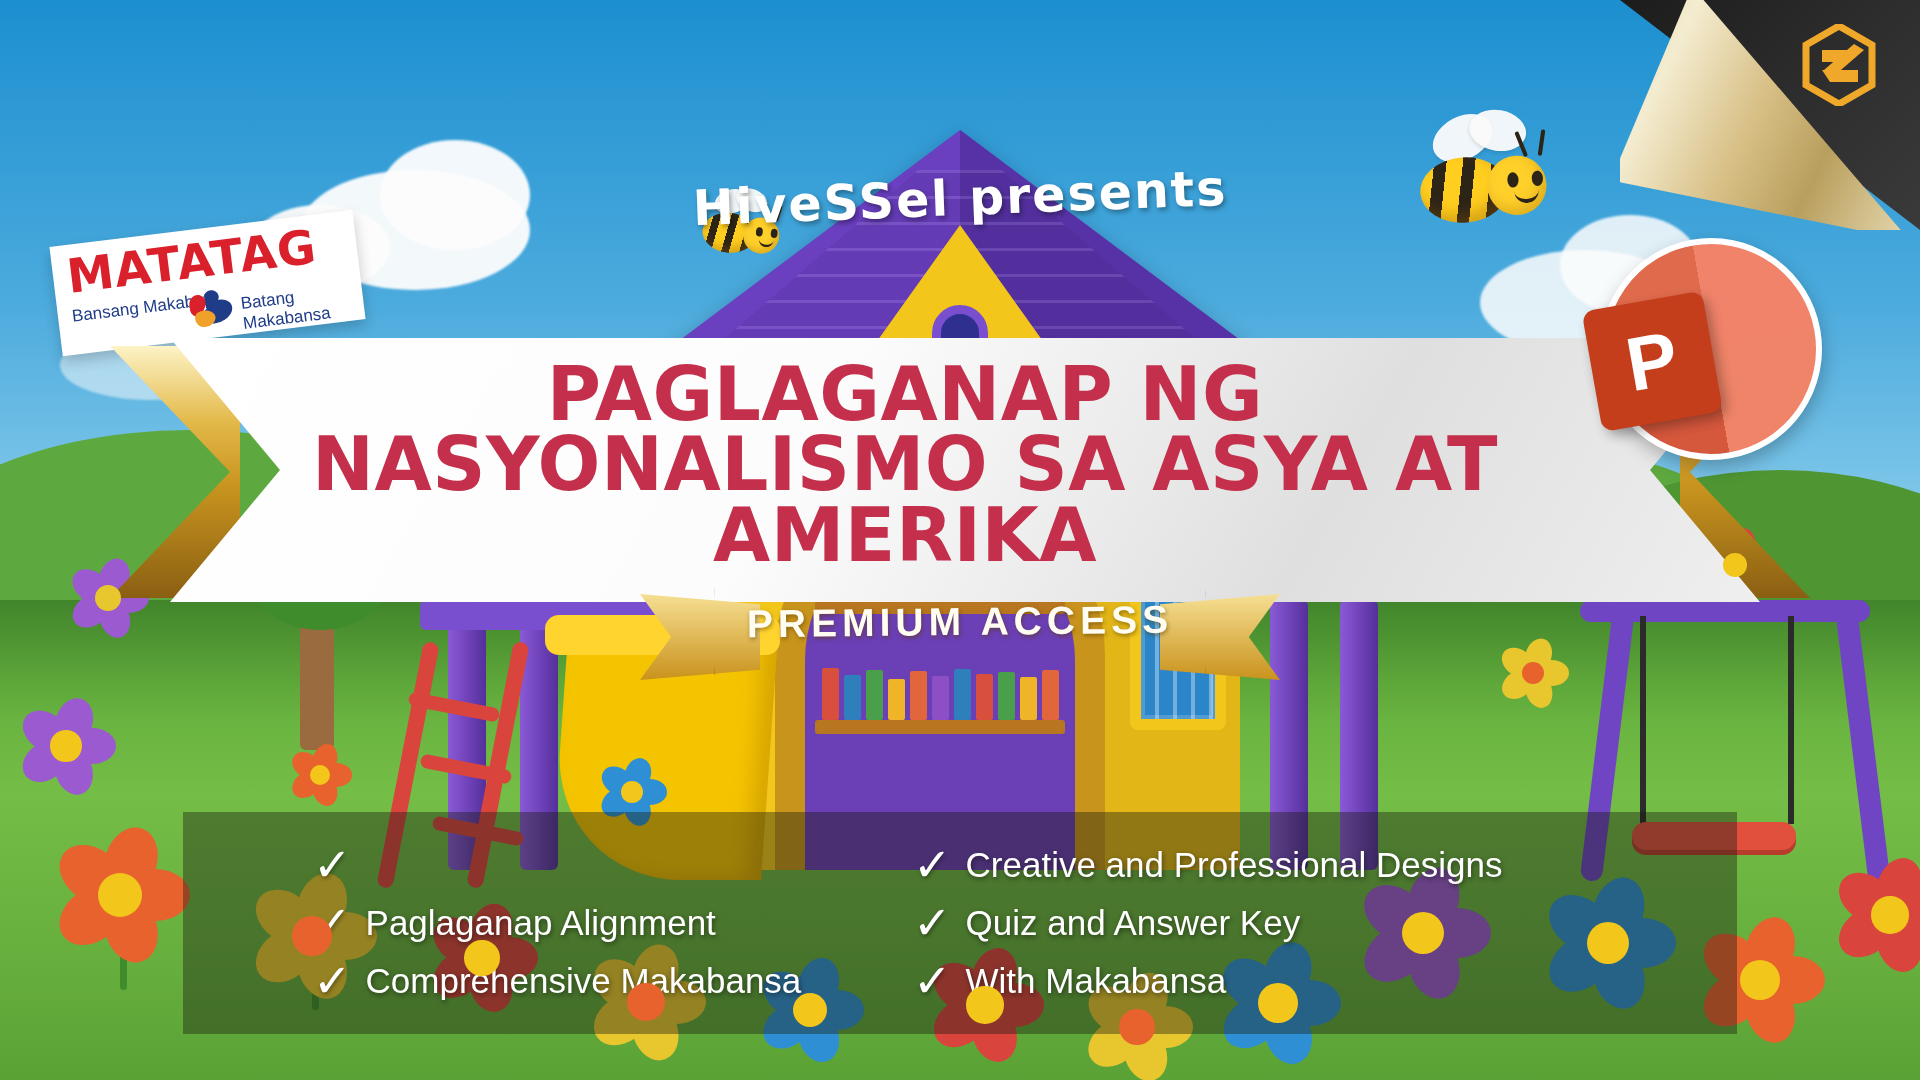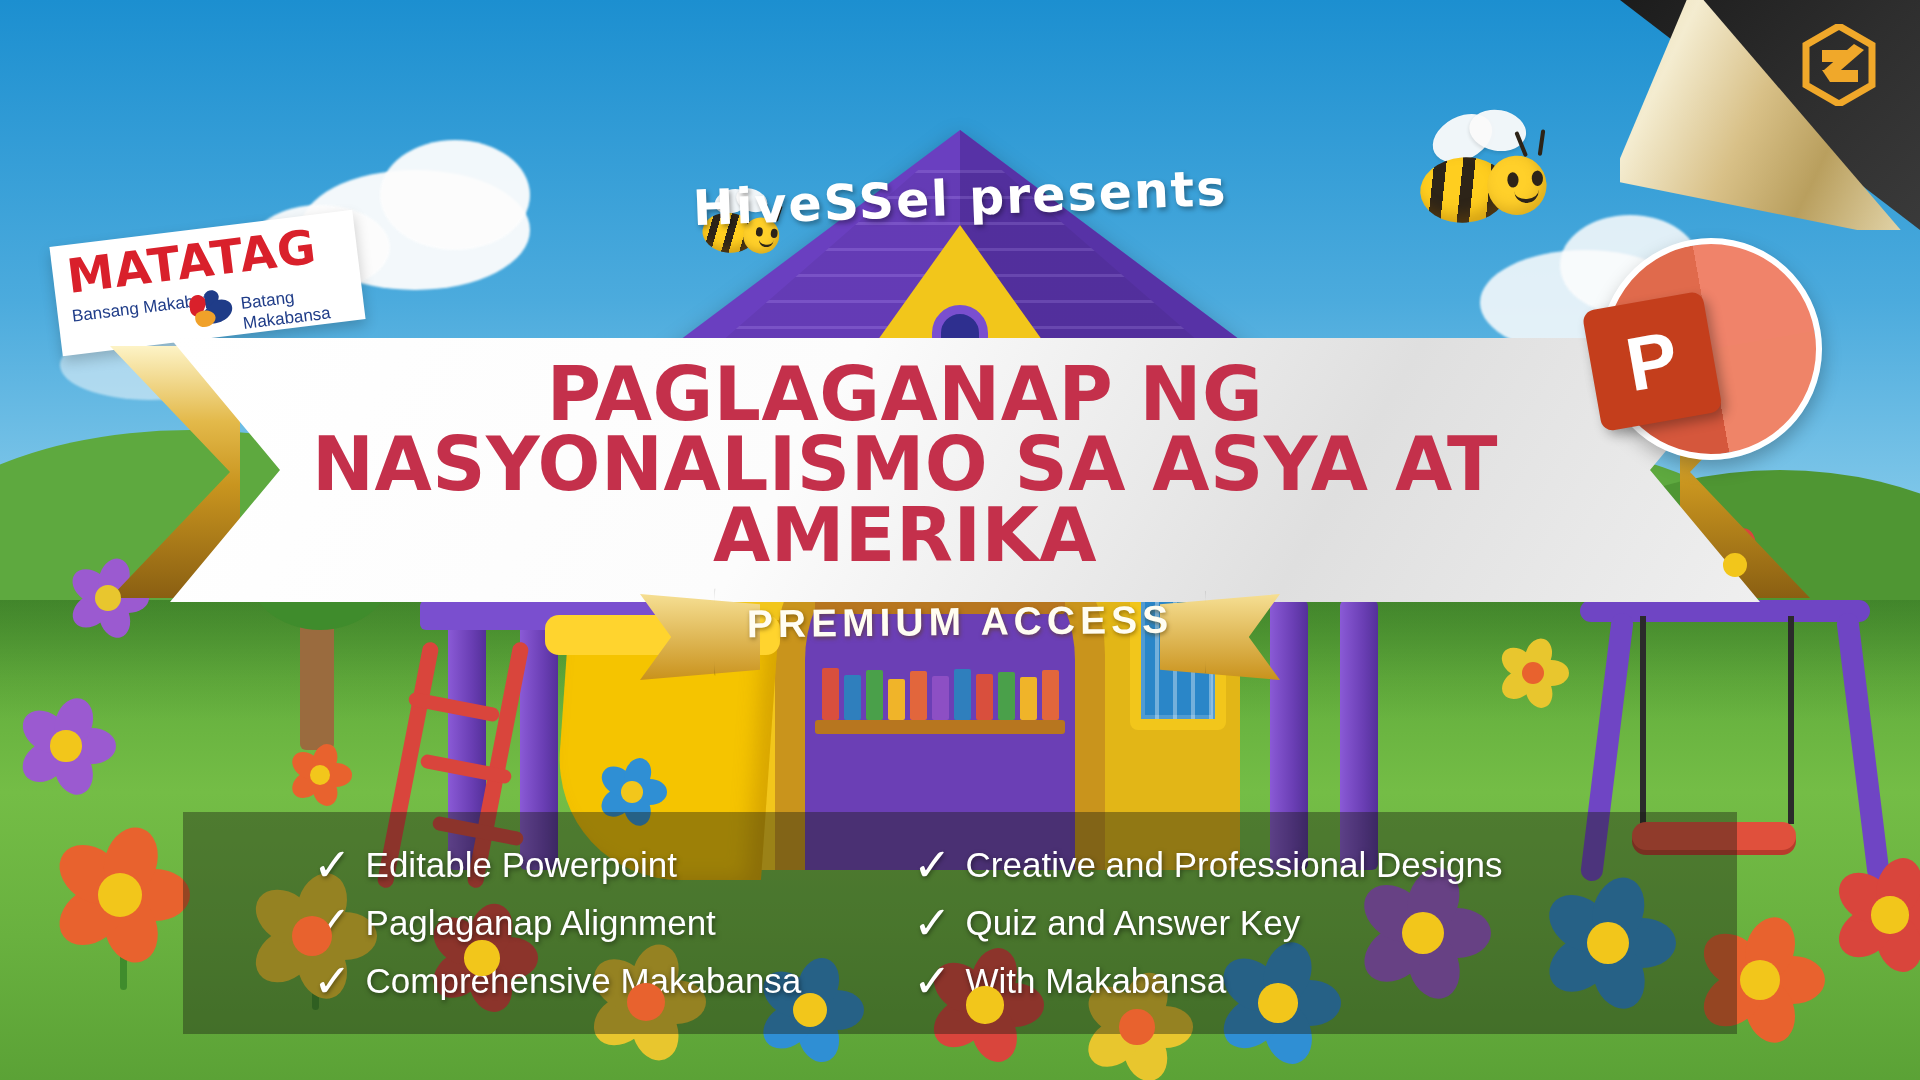--- a/index.html
+++ b/index.html
@@ -487,21 +487,20 @@
 
   <div class="ppt">
     <div class="tile"></div>
     <div class="p">P</div>
   </div>
 
   <div class="features">
     <div class="fcol left">
       <div class="frow">
         <span class="check">✓</span>
-        <span class="flabel">Editable Powerpoint</span>
       </div>
       <div class="frow">
         <span class="check">✓</span>
         <span class="flabel">Paglaganap Alignment</span>
       </div>
       <div class="frow">
         <span class="check">✓</span>
         <span class="flabel">Comprehensive Makabansa</span>
       </div>
     </div>

